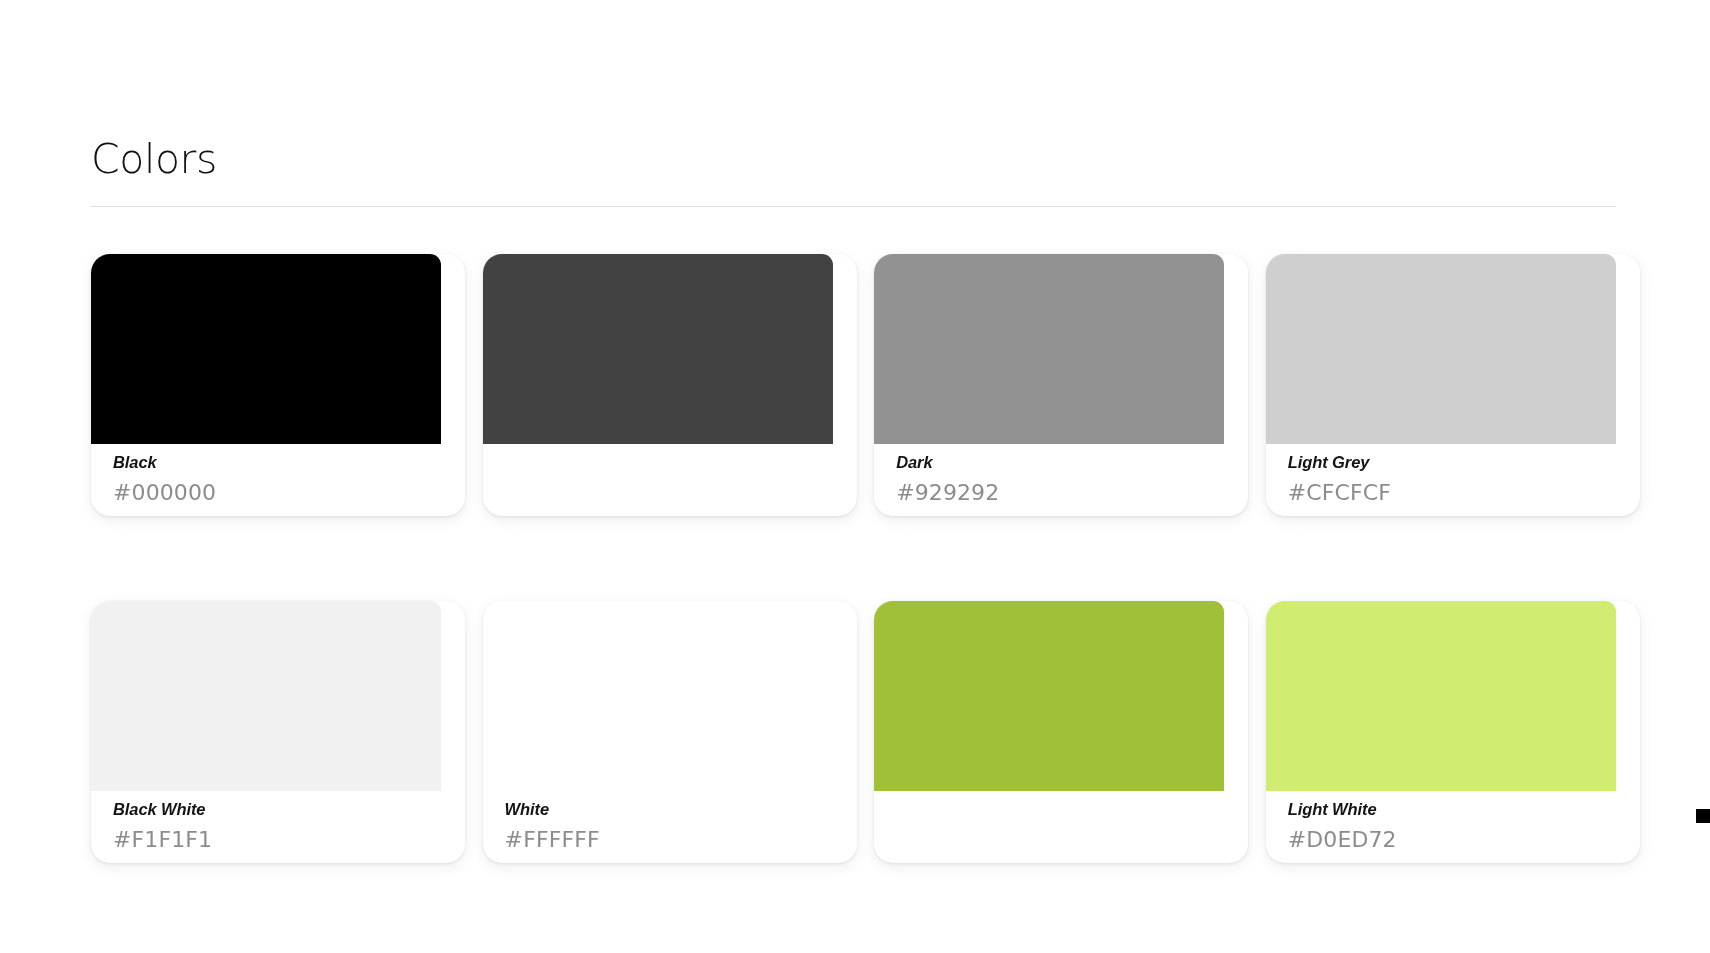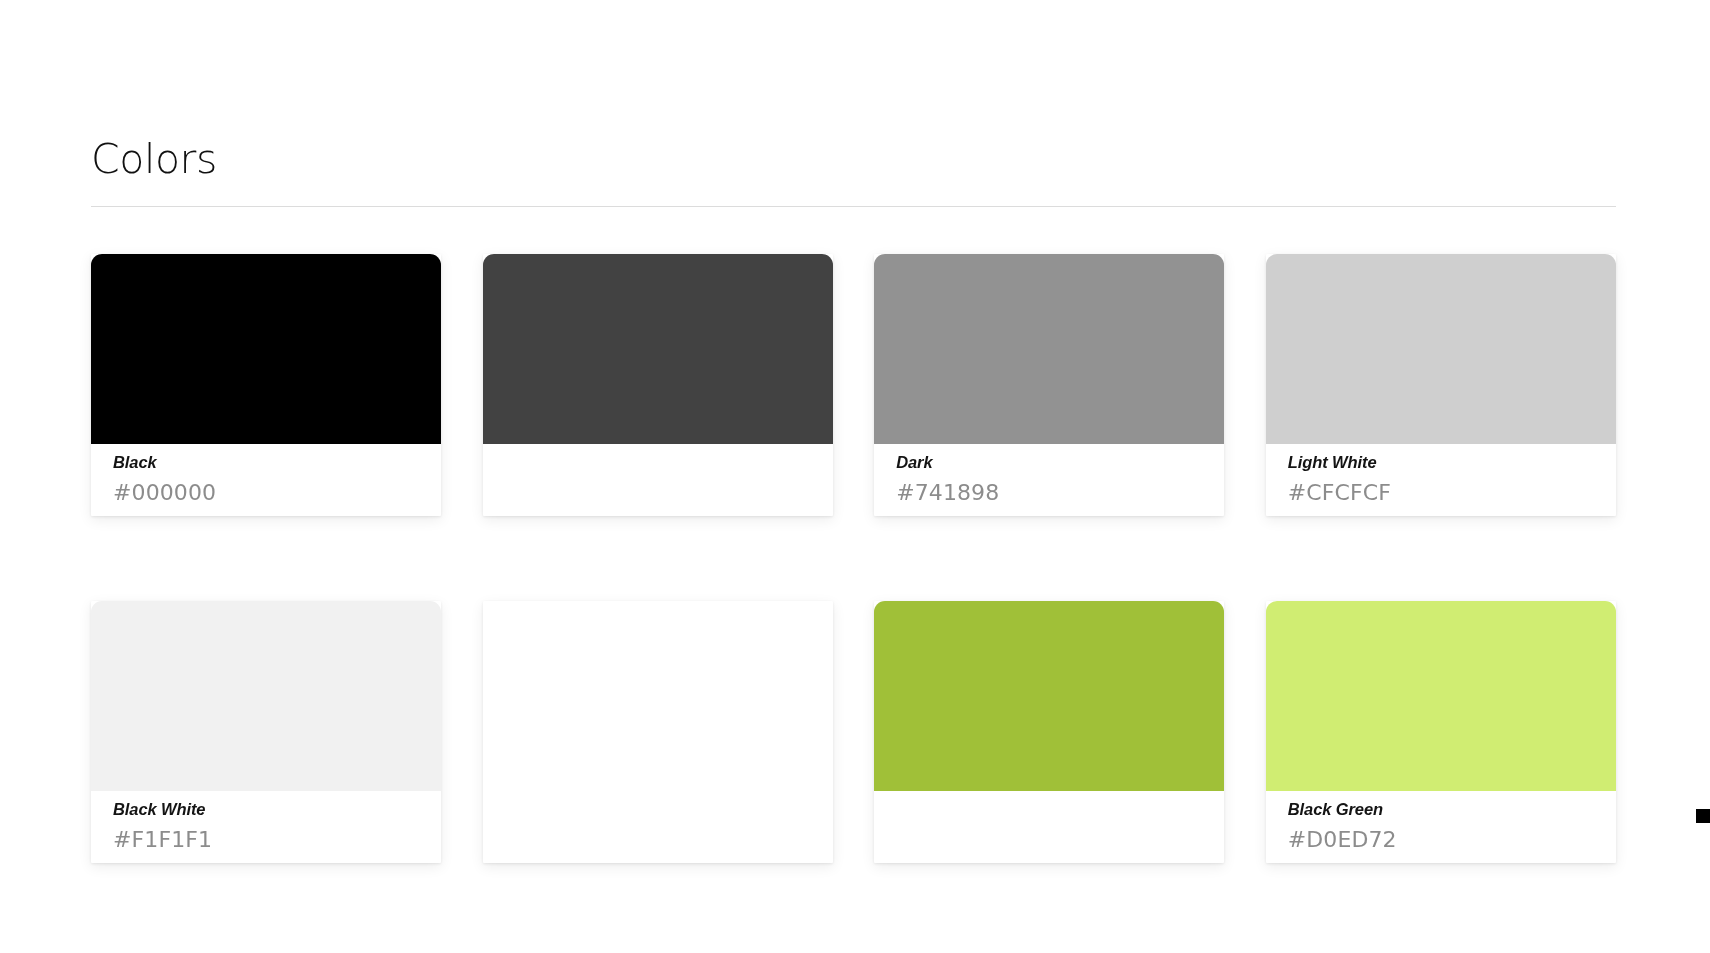--- a/index.html
+++ b/index.html
@@ -60,24 +60,25 @@
     grid-auto-rows: 305px;
     column-gap: 41.6px;
     row-gap: 42px;
   }
 
   .color-card {
     position: relative;
     width: 350px;
     height: 262px;
     background: #FFFFFF;
-    border-radius: 1px;
+    border-radius: 19px;
     box-shadow: 0 1px 3px rgba(0,0,0,0.085),
                 0 4px 14px rgba(0,0,0,0.075);
     overflow: hidden;
+    padding-left: 24px;
   }
 
   .swatch {
     position: absolute;
     left: 0;
     top: 0;
     width: 350px;
     height: 190px;
     border-top-left-radius: 11px;
     border-top-right-radius: 11px;
@@ -140,47 +141,51 @@
           <div class="color-hex">#000000</div>
         </div>
       </div>
       <div class="color-card">
         <div class="swatch" style="background: rgb(66, 66, 66);"></div>
       </div>
       <div class="color-card">
         <div class="swatch" style="background: rgb(146, 146, 146);"></div>
         <div class="card-meta">
           <div class="color-name">Dark</div>
-          <div class="color-hex">#741898</div>
+          <div class="color-hex">#929292</div>
         </div>
       </div>
       <div class="color-card">
         <div class="swatch" style="background: rgb(207, 207, 207);"></div>
         <div class="card-meta">
-          <div class="color-name">Light White</div>
+          <div class="color-name">Light Grey</div>
           <div class="color-hex">#CFCFCF</div>
         </div>
       </div>
       <div class="color-card">
         <div class="swatch" style="background: rgb(241, 241, 241);"></div>
         <div class="card-meta">
           <div class="color-name">Black White</div>
           <div class="color-hex">#F1F1F1</div>
         </div>
       </div>
       <div class="color-card">
         <div class="swatch" style="background: rgb(255, 255, 255);"></div>
+        <div class="card-meta">
+          <div class="color-name">White</div>
+          <div class="color-hex">#FFFFFF</div>
+        </div>
       </div>
       <div class="color-card">
         <div class="swatch" style="background: rgb(160, 192, 56);"></div>
       </div>
       <div class="color-card">
         <div class="swatch" style="background: rgb(208, 237, 114);"></div>
         <div class="card-meta">
-          <div class="color-name">Black Green</div>
+          <div class="color-name">Light White</div>
           <div class="color-hex">#D0ED72</div>
         </div>
       </div>
     </div>
 
   <div class="corner-artifact"></div>
 
 </div>
 
 </body></html>

